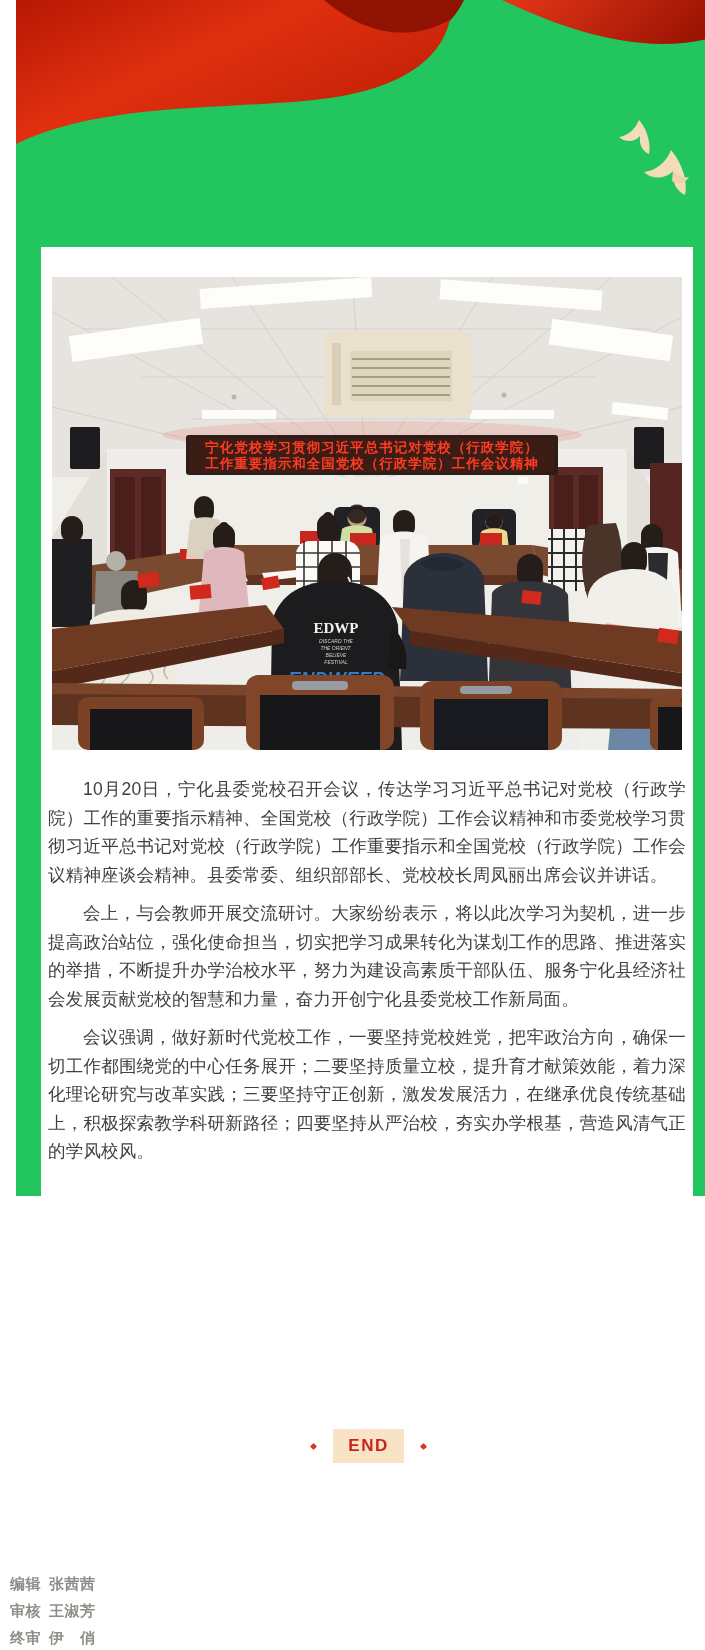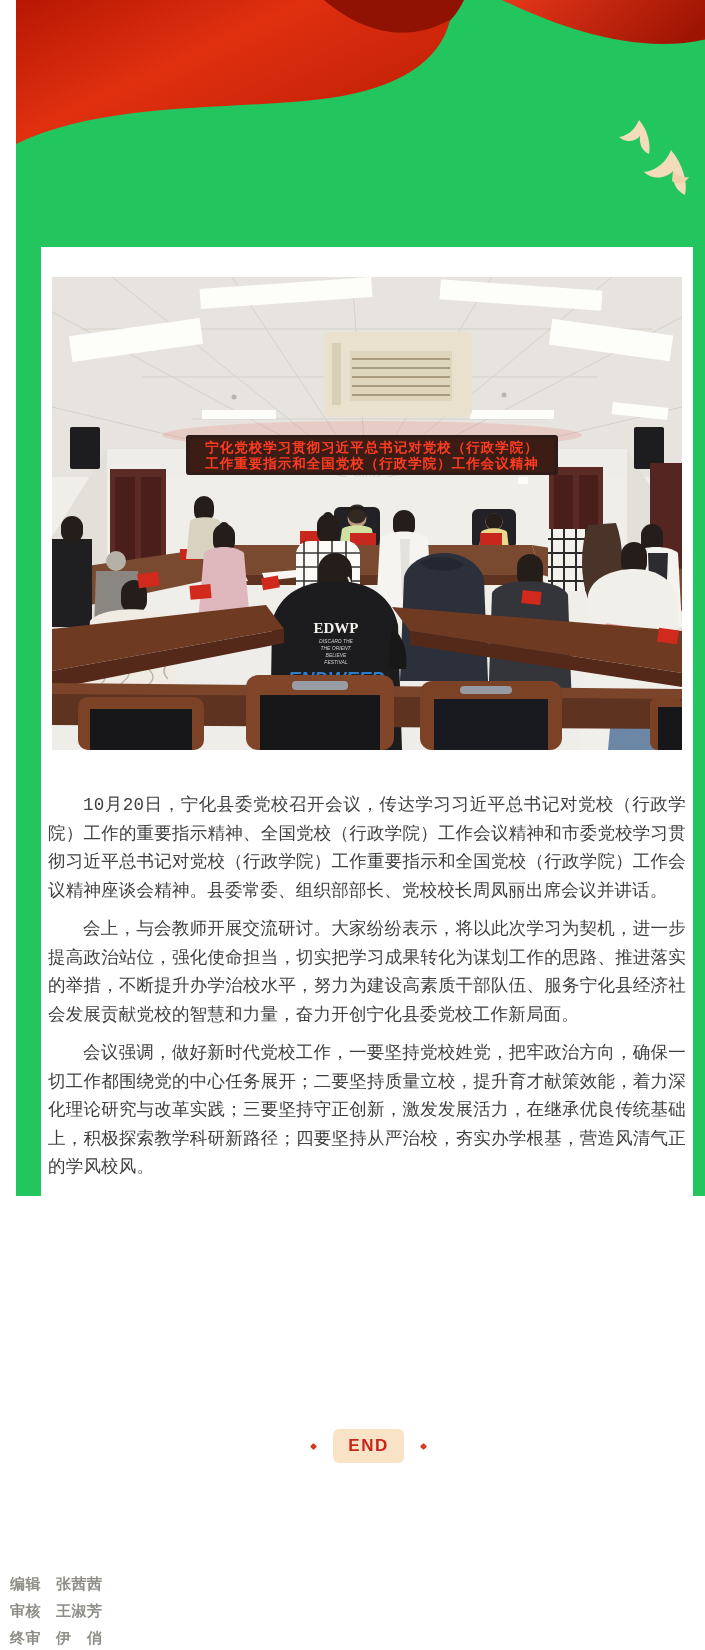--- a/index.html
+++ b/index.html
@@ -12,44 +12,44 @@
     position:absolute; left:16px; top:0; width:705px; height:1196px;
     background:#22c55e;
   }
   .wave { position:absolute; left:0; top:0; width:705px; height:150px; display:block; }
   .doves { position:absolute; left:593px; top:118px; width:88px; height:90px; }
   .card {
     position:absolute; left:25px; top:247px; width:652px; height:1122px;
     background:#ffffff; overflow:hidden;
   }
   .photo { display:block; margin:30px auto 0 auto; width:630px; height:473px; background:#efede9; }
-  .article { margin:41px 7px 0 7px;font-family:Liberation Mono, monospace; }
+  .article { margin:25px 7px 0 7px; }
   .article p {
     font-size:17.5px; line-height:28.5px; color:#3f3f3f;
     text-align:justify; text-indent:2em; letter-spacing:0.2px;
     margin:0 0 10px 0;
   }
   .end-row {
     position:absolute; left:0; top:1429px; width:705px; height:34px;
     display:flex; align-items:center; justify-content:center; gap:17px;
   }
   .end-dot {
     width:5px; height:5px; background:#d63a20; border-radius:1px;
     transform:rotate(45deg); display:inline-block;
   }
   .end-badge {
     background:#f8e3c6; color:#c9241a; font-weight:bold; font-size:17px;
-    letter-spacing:1.5px; padding:7px 15px; display:inline-block;border-radius:6px;
+    letter-spacing:1.5px; padding:7px 15px; display:inline-block;
   }
   .credits { position:absolute; left:10px; top:1570px; }
   .credit-line {
     font-size:15px; line-height:27px; color:#8f8e88; font-weight:600;
     letter-spacing:0.5px;
   }
-  .credit-name { margin-left:15px; }
+  .credit-name { margin-left:8px; }
   .led-text { fill:#ff3b22; font-weight:bold; letter-spacing:1px; }
 </style>
 </head>
 <body>
 
 <div class="hero">
 
   <svg class="wave" viewBox="0 0 705 150" preserveAspectRatio="none">
     <defs>
       <linearGradient id="wg1" x1="0" y1="0" x2="1" y2="0.7">

